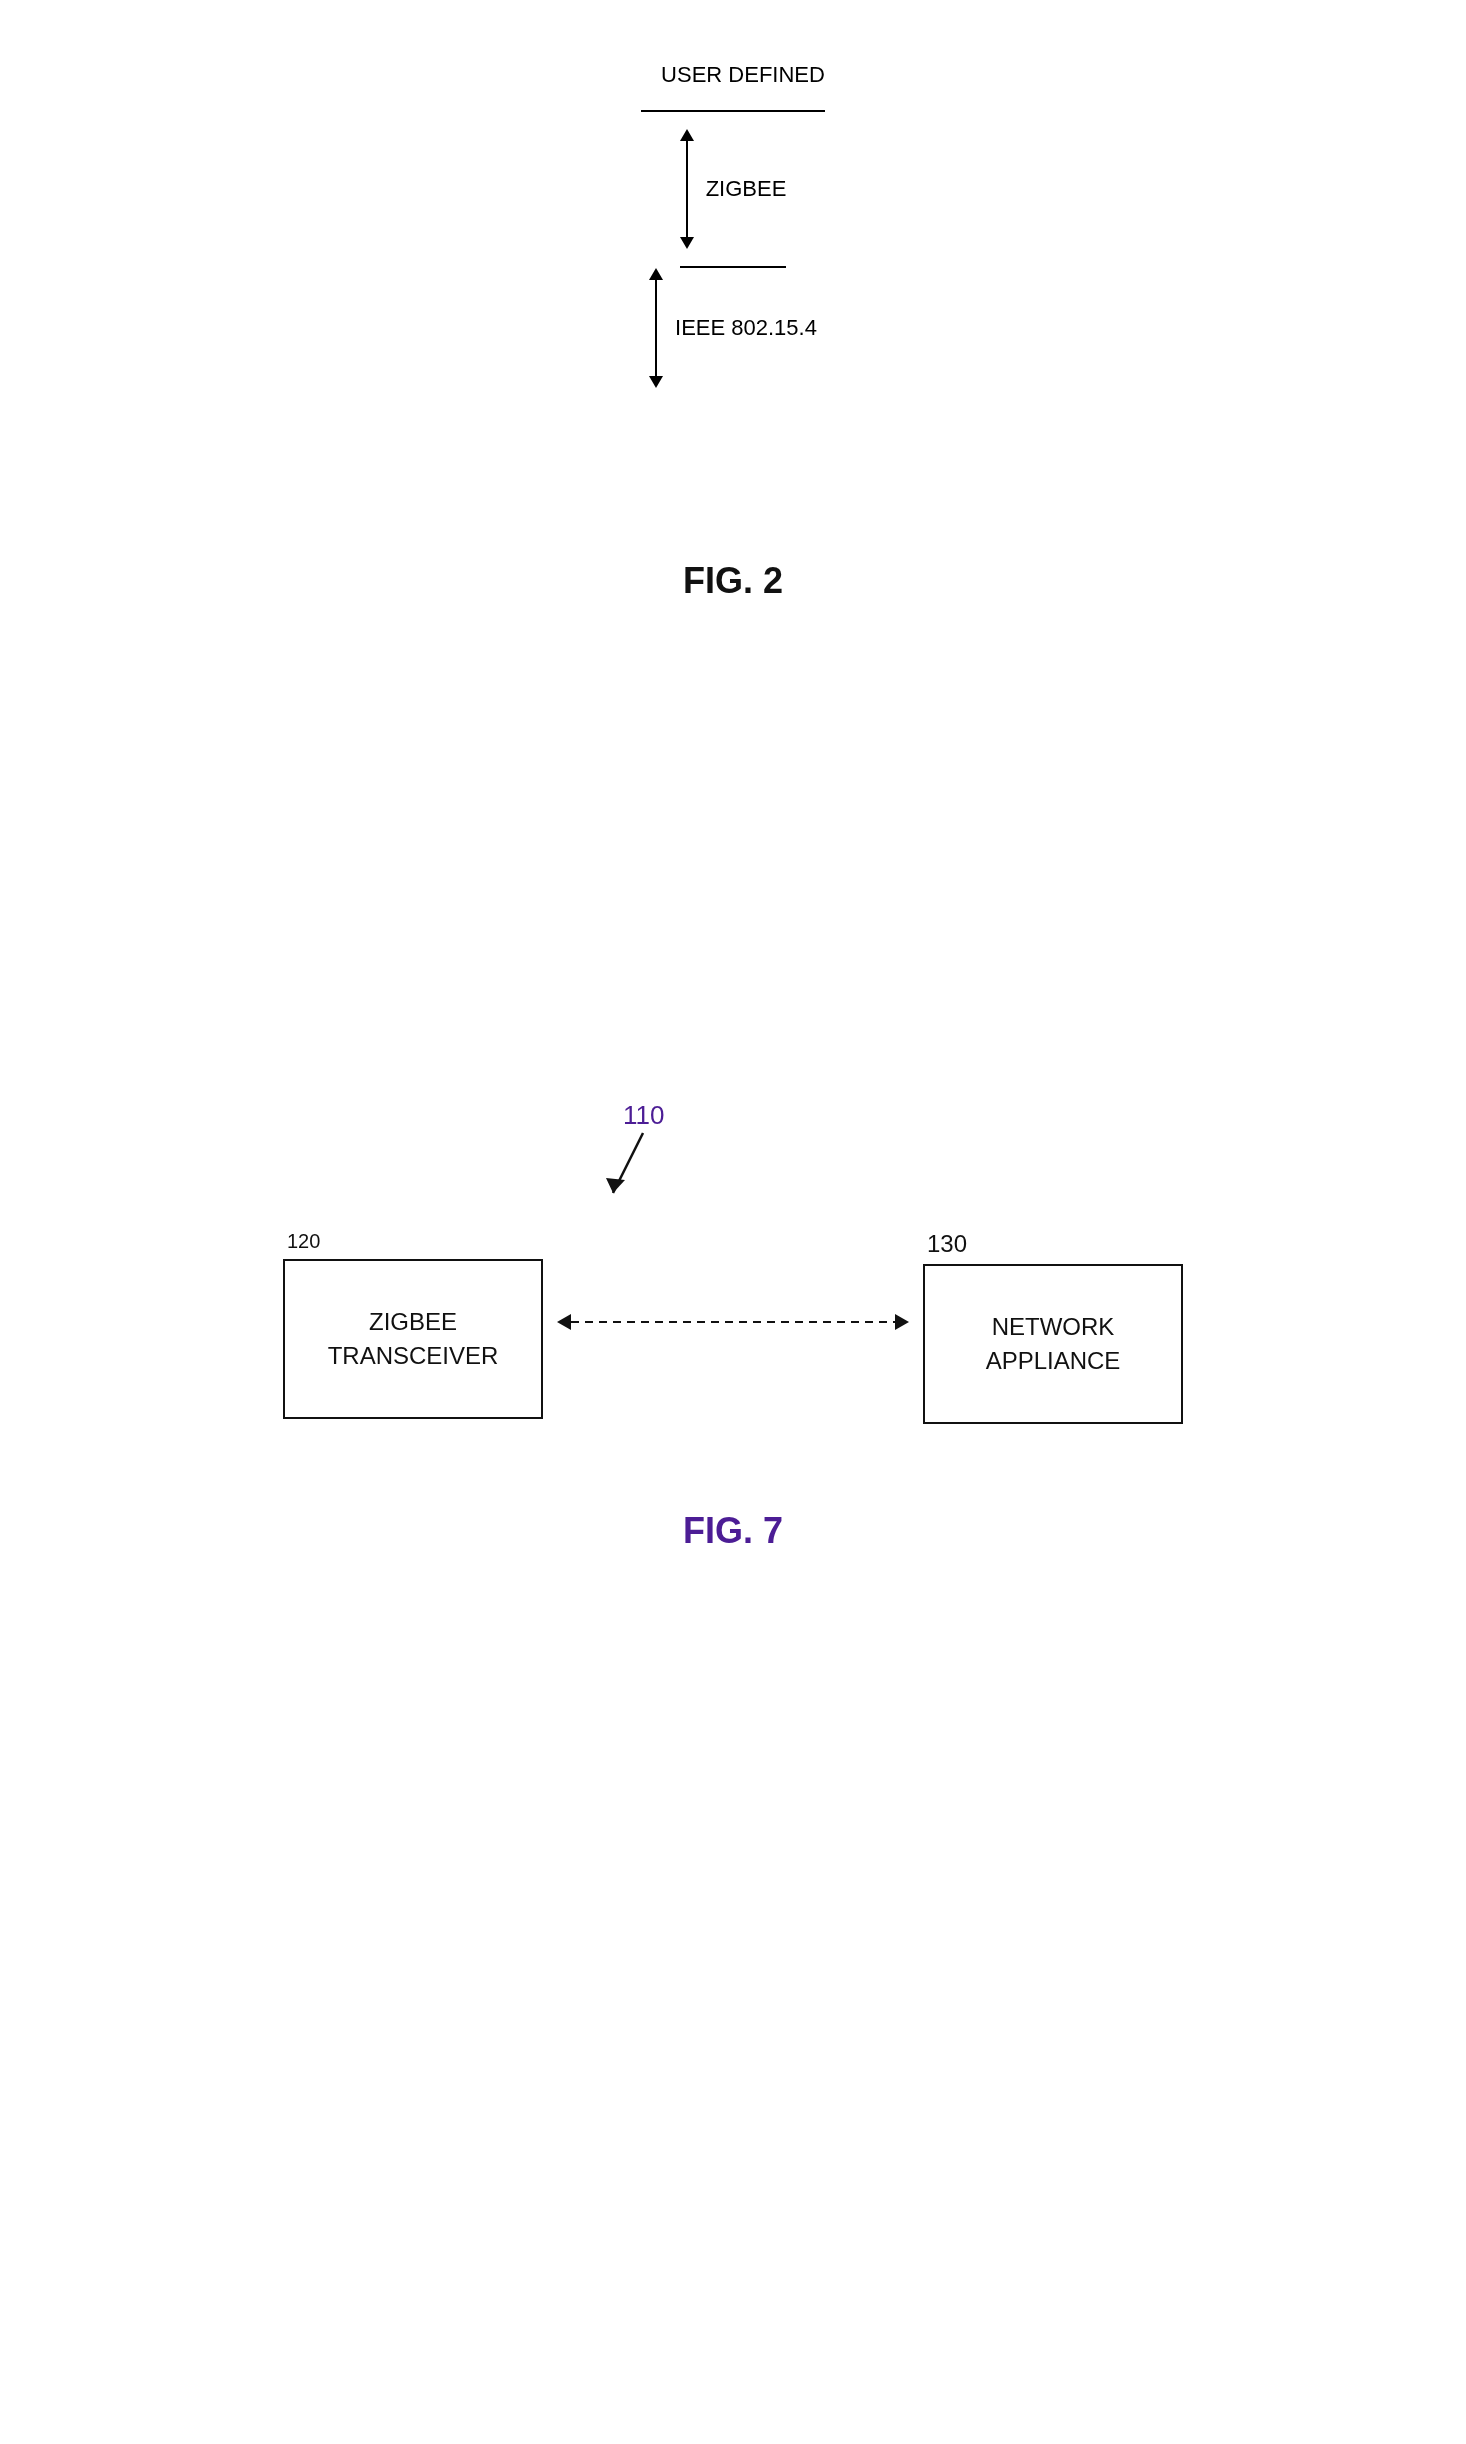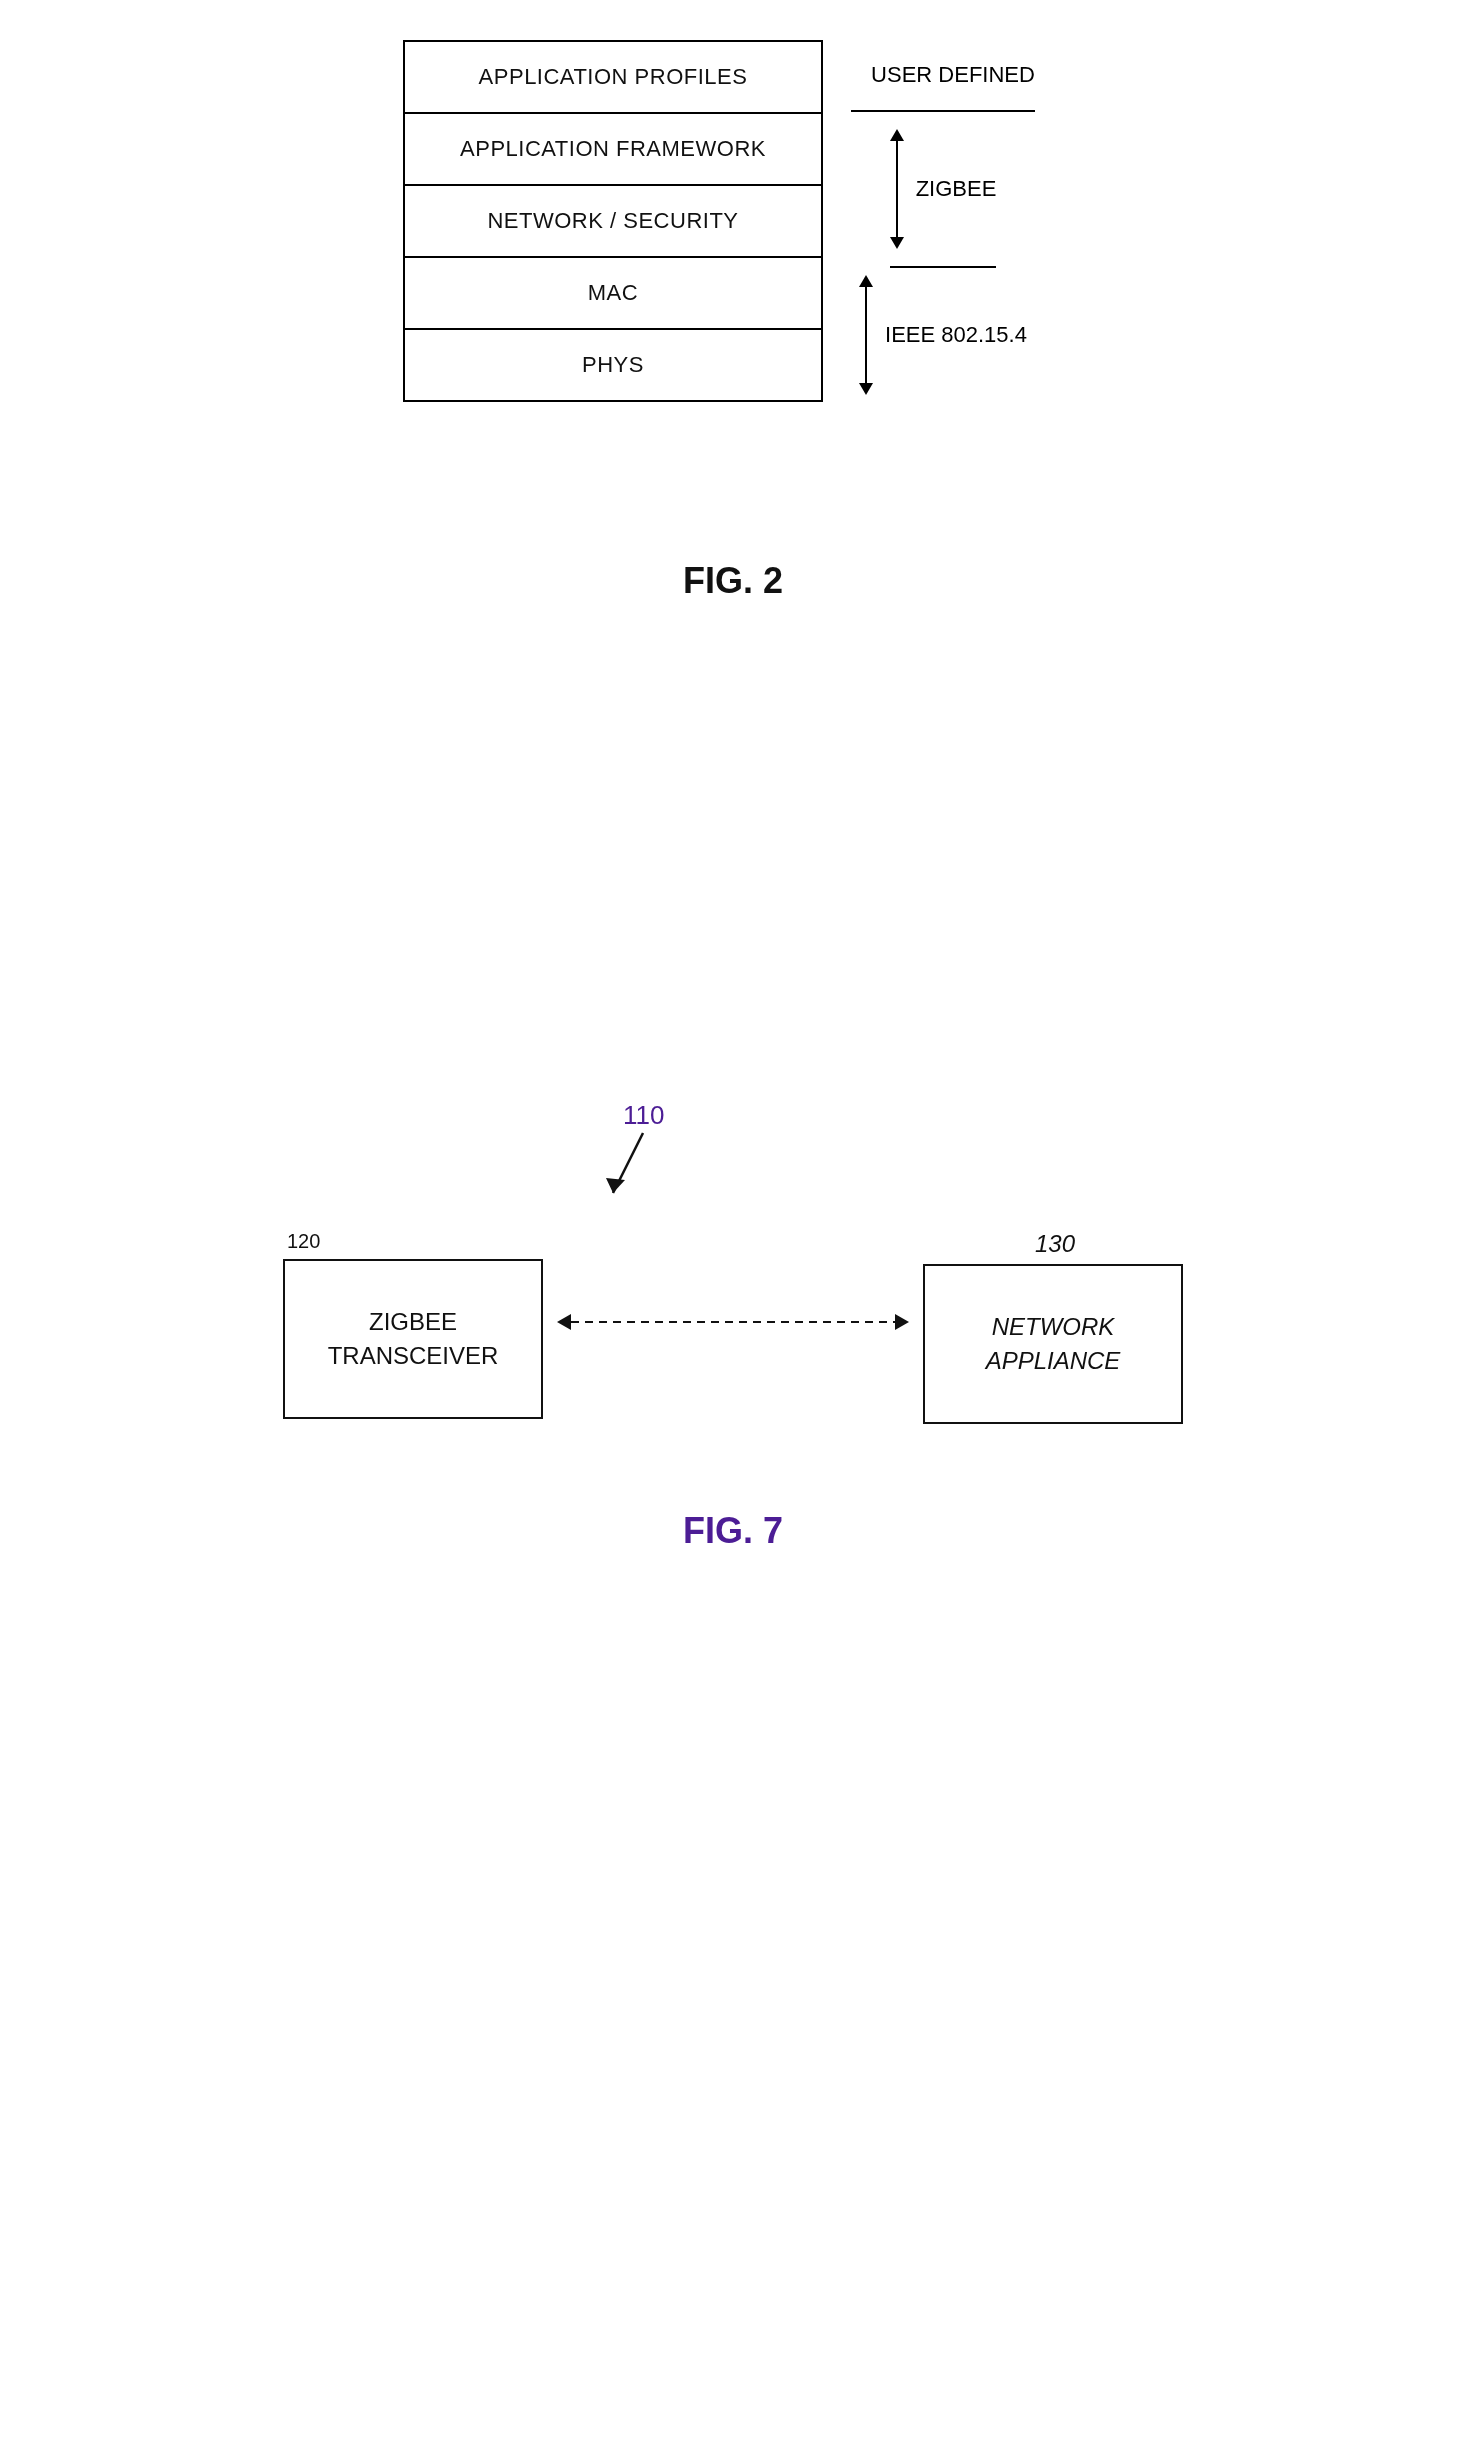--- a/index.html
+++ b/index.html
@@ -86,27 +86,20 @@
       font-weight: bold;
       color: #4c1d95;
       white-space: nowrap;
     }
   </style>
 </head>
 <body>
 
 <div class="fig2-container">
 
-  <div class="fig2-left">
-    <div class="fig2-cell">APPLICATION PROFILES</div>
-    <div class="fig2-cell">APPLICATION FRAMEWORK</div>
-    <div class="fig2-cell">NETWORK / SECURITY</div>
-    <div class="fig2-cell">MAC</div>
-    <div class="fig2-cell">PHYS</div>
-  </div>
 
   <div style="display:flex; flex-direction:column; width:240px; margin-left:0;align-items:center;">
 
     <div style="height:72px; display:flex; align-items:center; justify-content:flex-start; padding-left:20px; border-bottom:2px solid #000; font-size:22px; font-weight:500;">
       <span>USER DEFINED</span>
     </div>
 
     <div style="flex:0 0 156px; display:flex; align-items:center; justify-content:center; border-bottom:2px solid #000; position:relative; gap:12px;">
 
       <div style="display:flex; flex-direction:column; align-items:center; height:120px;">
@@ -164,21 +157,21 @@
 
     <div style="display:flex; align-items:center; flex:1; margin:0 14px; margin-top:84px;">
 
       <div style="width:0;height:0;border-top:8px solid transparent;border-bottom:8px solid transparent;border-right:14px solid #111;"></div>
 
       <div style="flex:1; height:2px; background: repeating-linear-gradient(to right, #111 0px, #111 8px, transparent 8px, transparent 14px);"></div>
 
       <div style="width:0;height:0;border-top:8px solid transparent;border-bottom:8px solid transparent;border-left:14px solid #111;"></div>
     </div>
 
-    <div style="display:flex; flex-direction:column; align-items:center;font-style:italic;">
+    <div style="display:flex; flex-direction:column; align-items:flex-start;">
       <span style="font-size:24px; color:#111; margin-bottom:6px; margin-left:4px;">130</span>
       <div class="fig7-box">
         <span style="white-space:pre-line;">NETWORK
 APPLIANCE</span>
       </div>
     </div>
 
   </div>
 
   <div class="fig7-caption">FIG. 7</div>

